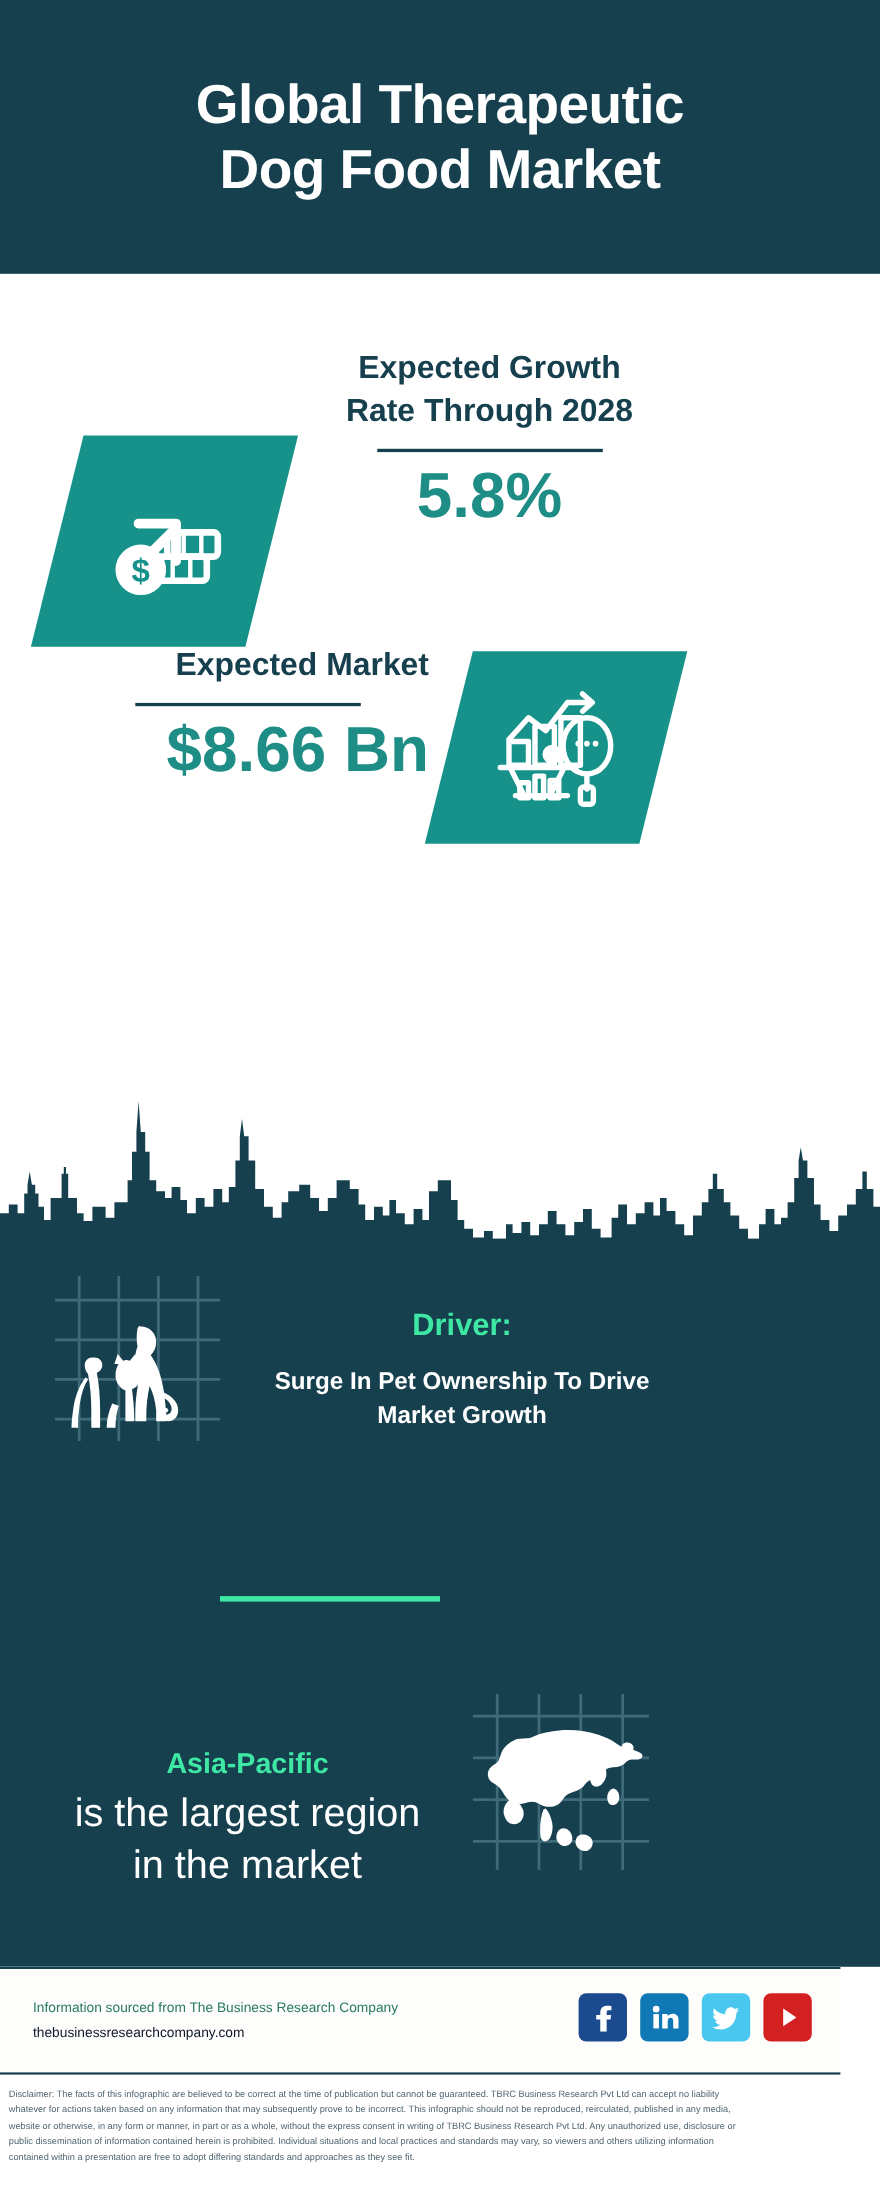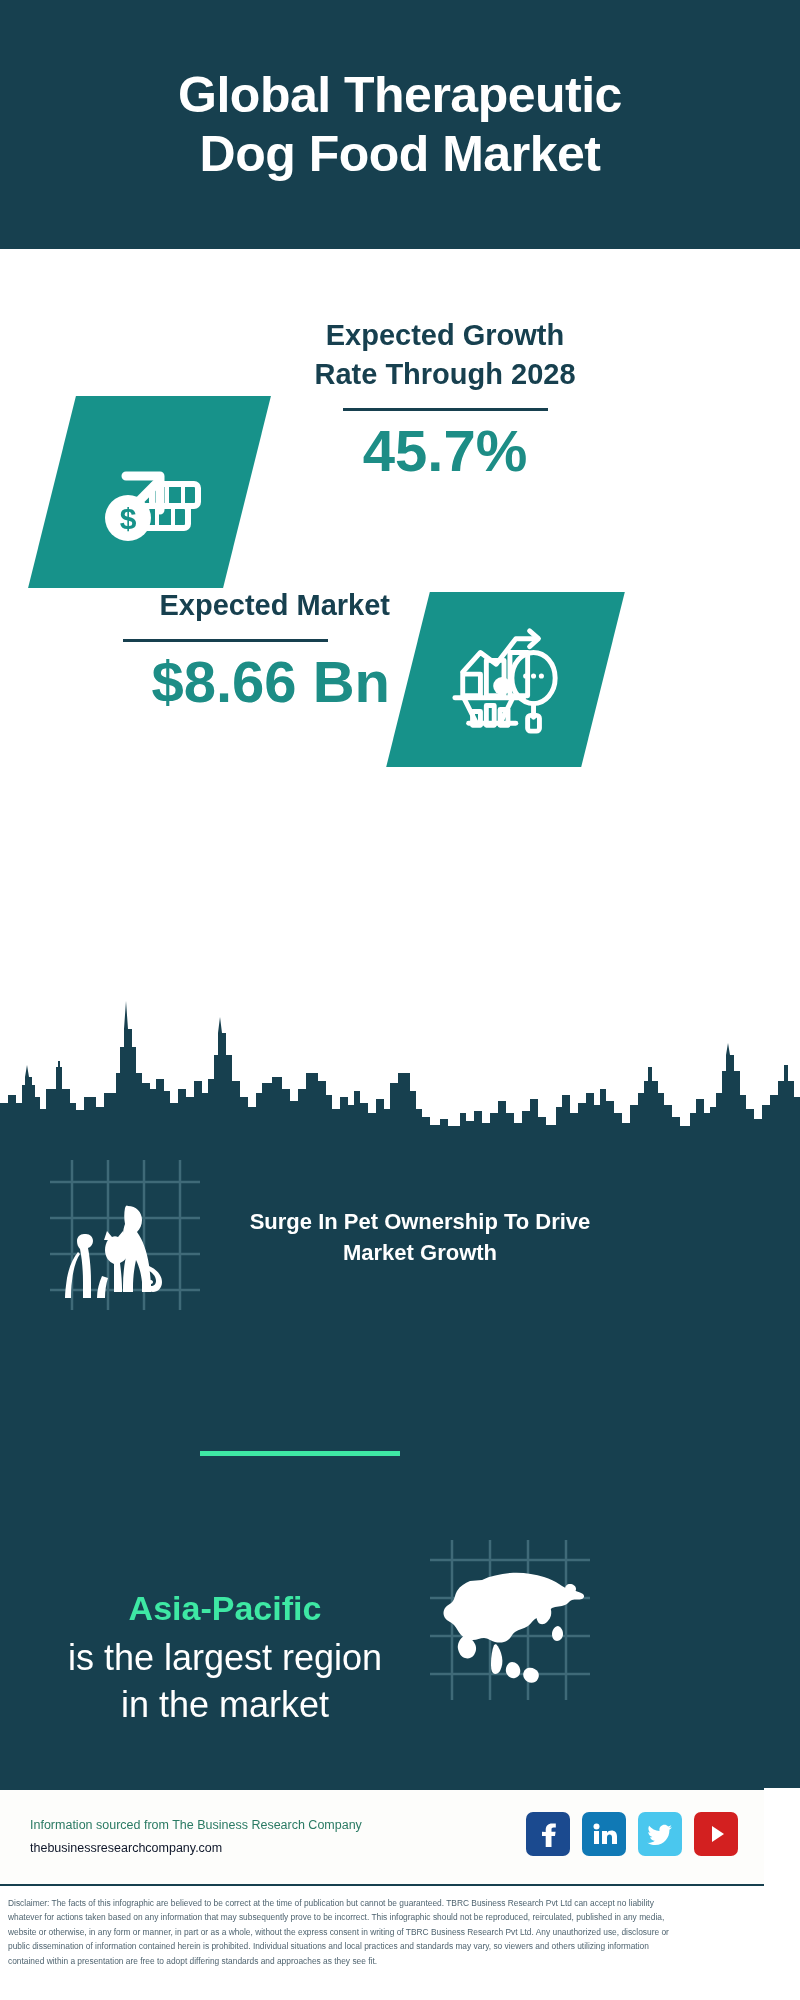--- a/index.html
+++ b/index.html
@@ -108,21 +108,21 @@
   }
   .mid-divider {
     position: absolute;
     left: 200px; top: 1451px;
     width: 200px; height: 5px;
     background: #3ee8a4;
   }
   .region-name {
     color: #3ee8a4;
     font-weight: bold;
-    font-size: 34px;
+    font-size: 26px;
     line-height: 1.2;
   }
   .region-sub {
     color: #ffffff;
     font-size: 36px;
     line-height: 1.3;
     font-weight: normal;
   }
 
   
@@ -205,21 +205,21 @@
       </svg>
     </div>
   </div>
 
   <div class="stat-block" style="left:280px; top:300px; width:330px;">
     <div class="stat-label">
       <div>Expected Growth</div>
       <div>Rate Through 2028</div>
     </div>
     <div class="stat-rule" style="width:205px;"></div>
-    <div class="stat-value">45.7%</div>
+    <div class="stat-value">5.8%</div>
   </div>
 
   <div class="stat-block" style="left:60px; top:570px; width:330px;text-align:right;">
     <div class="stat-label">
       <div>Expected Market</div>
     </div>
     <div class="stat-rule" style="width:205px;"></div>
     <div class="stat-value">$8.66 Bn</div>
   </div>
 
@@ -315,20 +315,21 @@
       <path d="M58 118 c-2,6 -3,13 -3,20 l-8,0 c0,-8 2,-15 5,-22z"></path>
 
       <path d="M36 74 c4,0 7,3 7,7 c0,3 -2,6 -5,7 c2,10 3,22 3,34 l0,16 l-8,0 l0,-16
                c0,-12 -1,-23 -3,-33 c-2,-2 -3,-5 -3,-8 c0,-4 3,-7 7,-7z"></path>
       <path d="M30 94 c-4,6 -7,16 -8,27 c-1,6 -1,12 -1,17 l-6,0 c0,-6 1,-13 2,-20
                c2,-11 6,-20 11,-26z"></path>
     </g>
   </svg>
 
   <div style="position:absolute; left:210px; top:1188px; width:420px;">
+    <div class="driver-heading">Driver:</div>
     <div class="driver-body" style="margin-top:18px;">
       <div>Surge In Pet Ownership To Drive</div>
       <div>Market Growth</div>
     </div>
   </div>
 
   <div class="mid-divider"></div>
 
   <div style="position:absolute; left:60px; top:1588px; width:330px; text-align:center;">
     <div class="region-name">Asia-Pacific</div>

